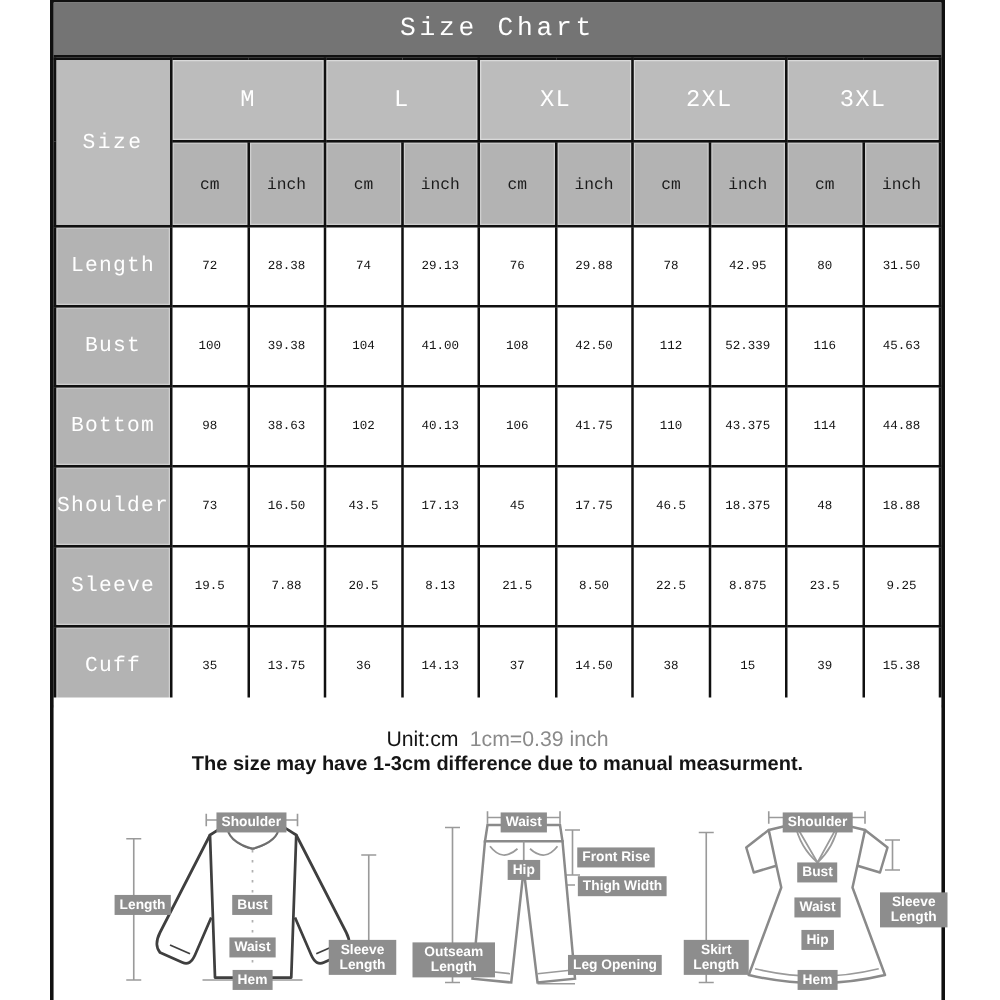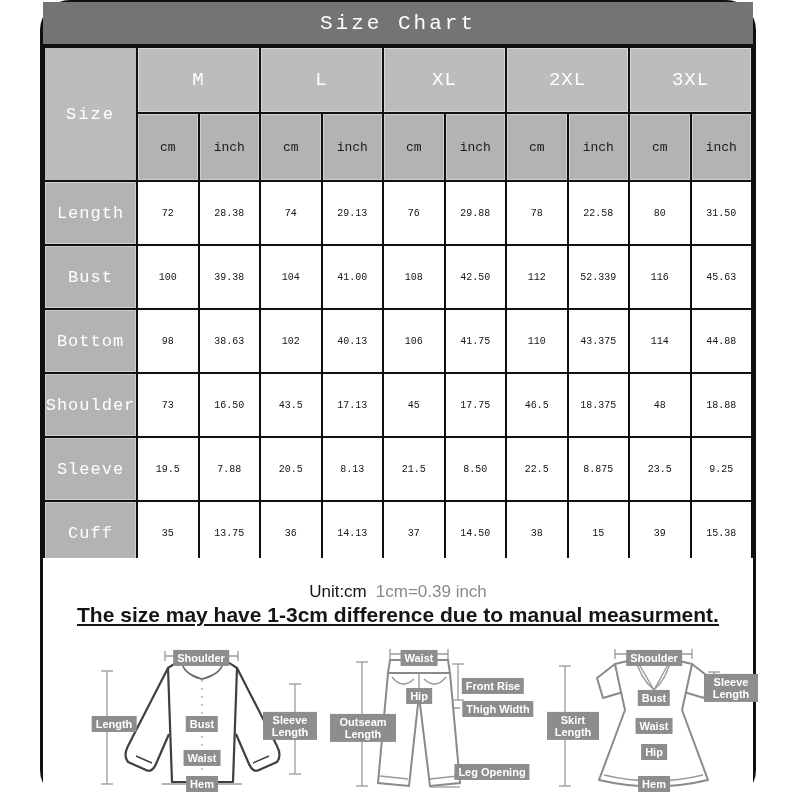--- a/index.html
+++ b/index.html
@@ -1,19 +1,19 @@
 <!DOCTYPE html>
 <html><head>
 <meta charset="utf-8">
 <style>
   html,body{margin:0;padding:0;background:#fff;}
   .page{position:relative;width:800px;height:800px;background:#fff;overflow:hidden;
         font-family:"Liberation Mono",monospace;}
   .frame{position:absolute;left:40px;top:0;width:716px;height:800px;box-sizing:border-box;
-         border-left:3px solid #101010;border-right:3px solid #101010;border-top:2px solid #101010;border-radius:30px;}
+         border-left:3px solid #101010;border-right:3px solid #101010;border-top:2px solid #101010;}
   
   .titlebar{height:42px;background:#747474;border-bottom:2px solid #101010;
             display:flex;align-items:center;justify-content:center;}
   .titlebar span{color:#ffffff;font-size:21px;letter-spacing:3px;}
   
   table{width:100%;border-collapse:collapse;table-layout:fixed;}
   col.lblcol{width:93px;}
   th,td{border:2px solid #101010;text-align:center;vertical-align:middle;padding:0;
         font-weight:normal;}
   th.corner{background:#bcbcbc;color:#fff;font-size:17px;letter-spacing:2px;}
@@ -23,31 +23,31 @@
                box-shadow:inset 0 0 0 1px #cfcfcf;}
   tbody tr{height:64px;}
   th.rowlabel{background:#b3b3b3;color:#fff;font-size:17px;letter-spacing:1px;
               box-shadow:inset 0 0 0 1px #cfcfcf;}
   td.val{background:#fff;color:#141414;font-size:10px;}
   
   .footer{position:absolute;left:0;right:0;top:556px;bottom:0;background:#fff;
           font-family:"Liberation Sans",sans-serif;}
   .unit-line{margin-top:24px;text-align:center;font-weight:normal;font-size:17px;color:#151515;}
   .unit-line .conv{color:#8a8a8a;margin-left:9px;}
-  .disclaimer{text-align:center;font-weight:bold;font-size:21px;color:#151515;margin-top:1px;text-decoration:underline;}
+  .disclaimer{text-align:center;font-weight:bold;font-size:16px;color:#151515;margin-top:1px;}
   .diagrams{position:absolute;left:0;right:0;top:88px;height:152px;}
   .diagram{position:absolute;top:0;height:150px;}
   .diagram svg{position:absolute;left:0;top:0;}
   #diagram-shirt{left:45px;width:228px;}
   #diagram-pants{left:287px;width:230px;}
   #diagram-dress{left:508px;width:206px;}
   .badge{position:absolute;transform:translate(-50%,-50%);background:#8d8d8d;color:#fff;
          font-weight:bold;font-size:11px;line-height:1.1;padding:2px 4px;text-align:center;
          white-space:nowrap;z-index:2;}
-  .badge.two{white-space:normal;}
+  .badge.two{white-space:normal;margin-top:40px;}
   .w-sleeve{width:46px;} .w-outseam{width:58px;} .w-skirt{width:44px;}
 </style>
 </head>
 <body>
 
 <div class="page">
   <div class="frame">
 
     <div class="titlebar">
       <span>Size Chart</span>
@@ -92,21 +92,21 @@
       <tbody>
           <tr>
         <th class="rowlabel">Length</th>
         <td class="val">72</td>
         <td class="val">28.38</td>
         <td class="val">74</td>
         <td class="val">29.13</td>
         <td class="val">76</td>
         <td class="val">29.88</td>
         <td class="val">78</td>
-        <td class="val">22.58</td>
+        <td class="val">42.95</td>
         <td class="val">80</td>
         <td class="val">31.50</td>
       </tr>
           <tr>
         <th class="rowlabel">Bust</th>
         <td class="val">100</td>
         <td class="val">39.38</td>
         <td class="val">104</td>
         <td class="val">41.00</td>
         <td class="val">108</td>

